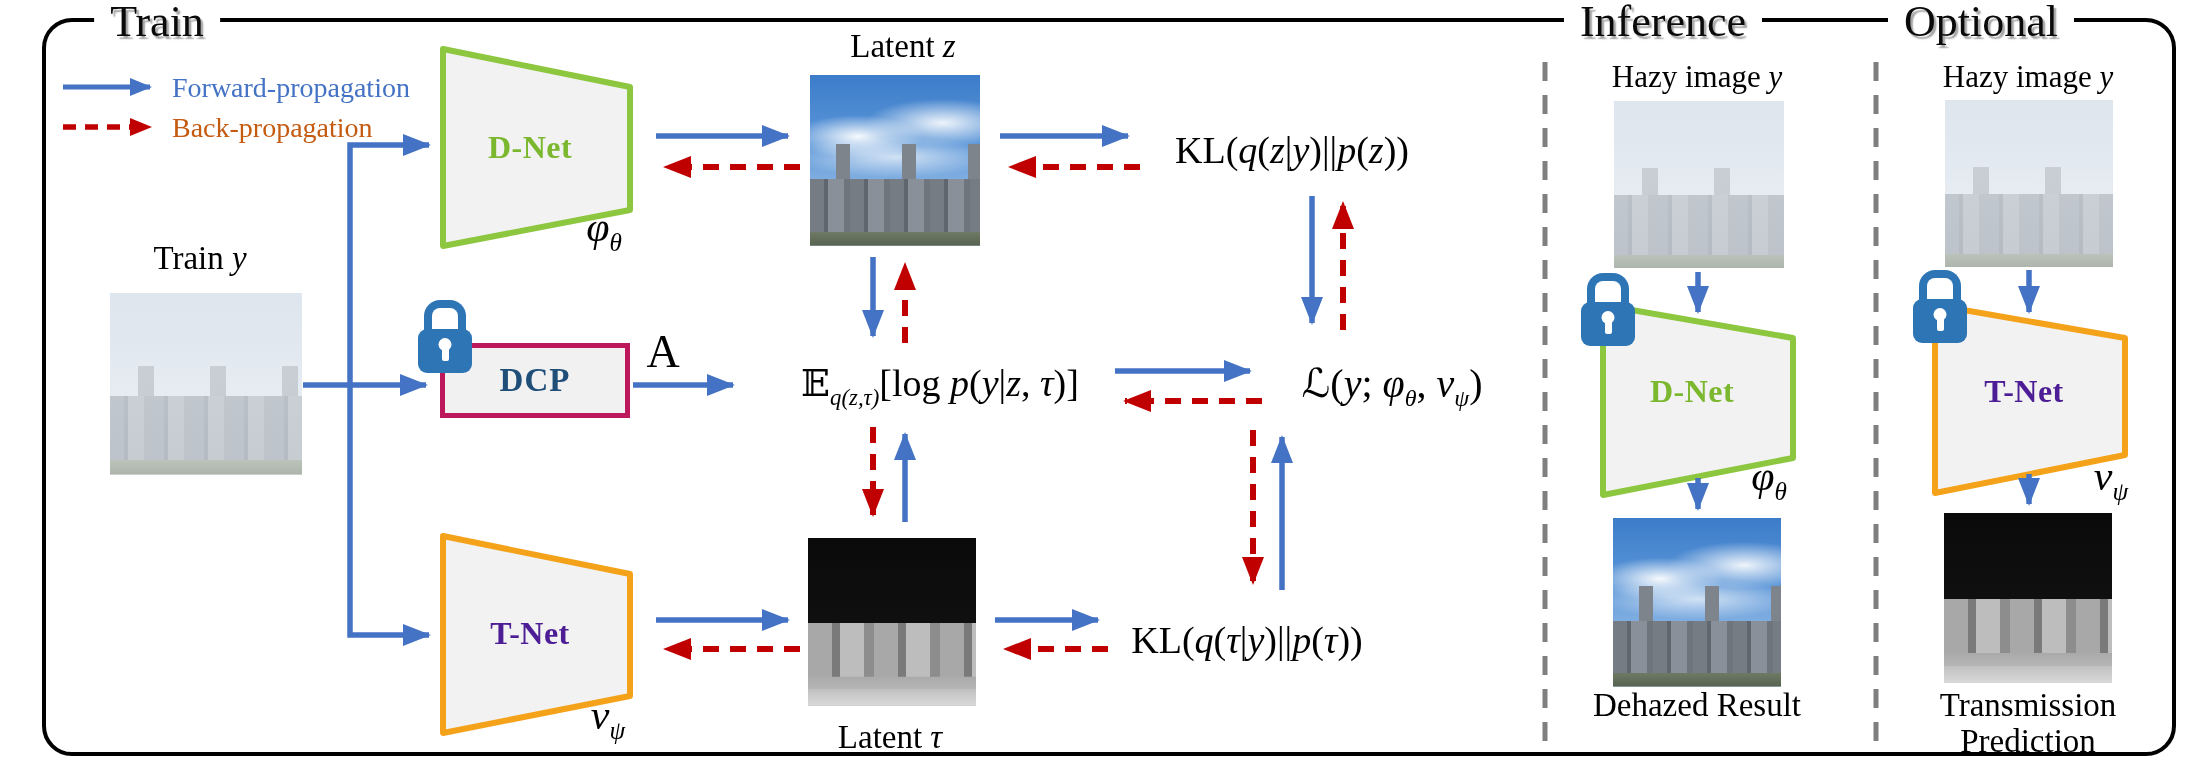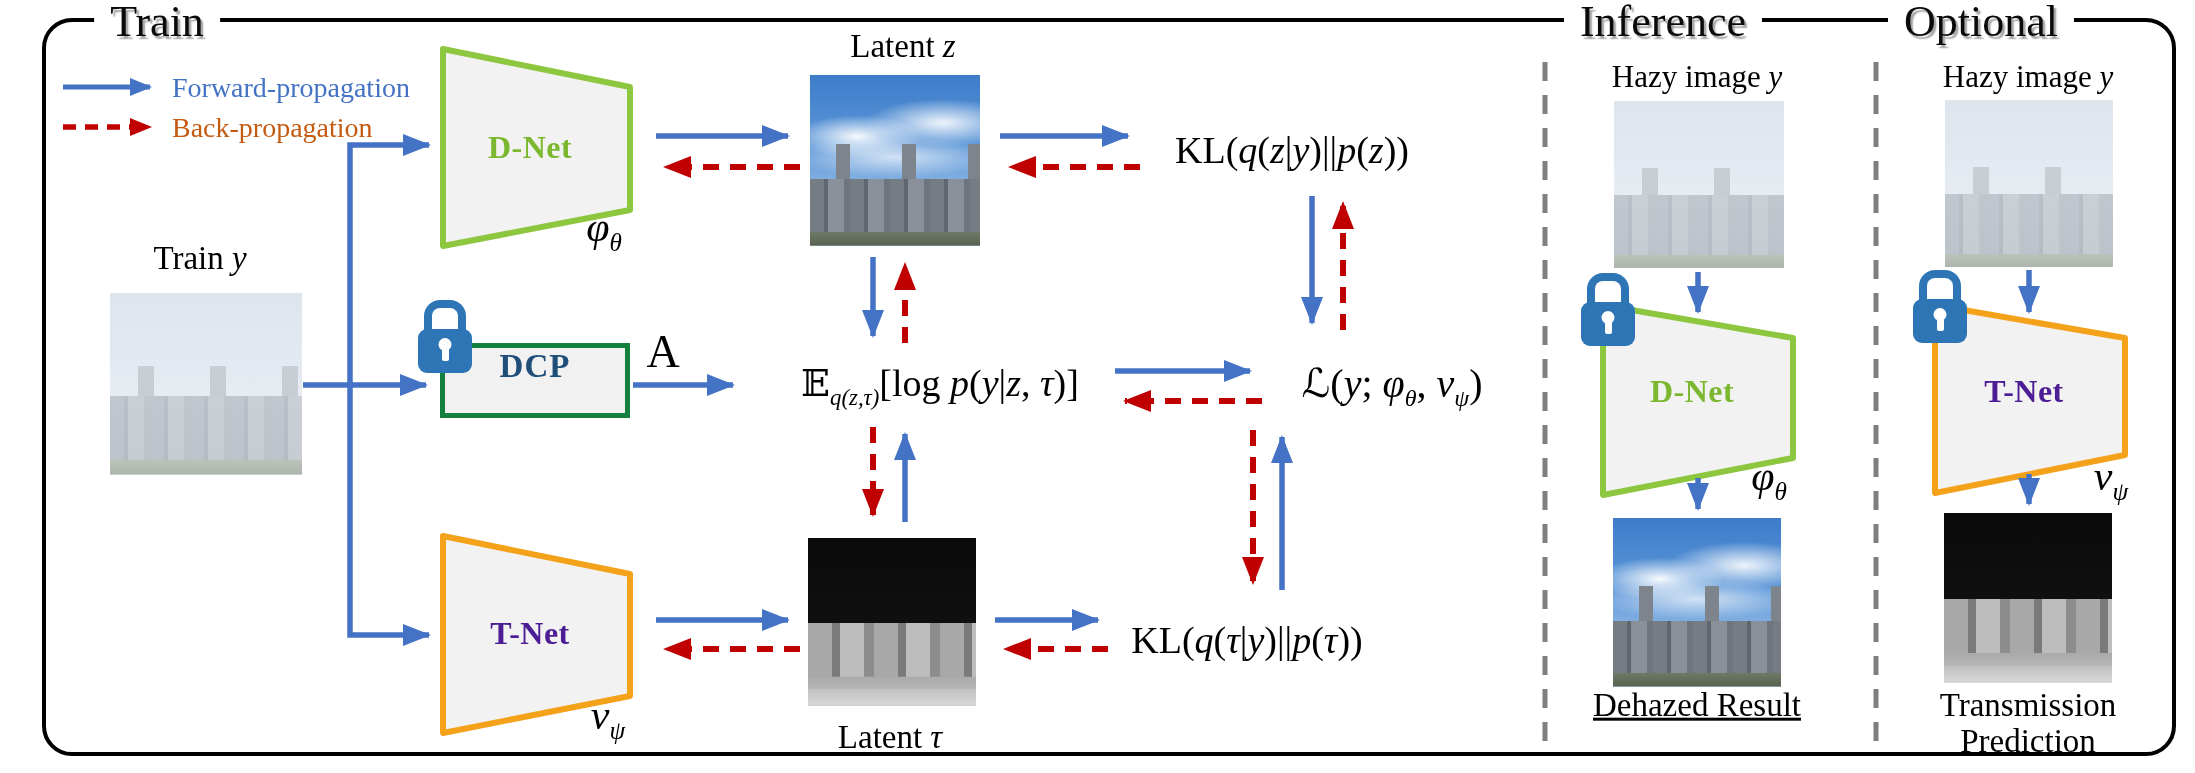--- a/index.html
+++ b/index.html
@@ -31,22 +31,22 @@
   .formula{font-size:38px;}
   .loss{font-size:40px;}
   .node-lbl{font-weight:bold;font-size:32px;letter-spacing:.5px;}
   .dnet-c{color:#7CB82F;}
   .tnet-c{color:#4c1d95;}
   .param{font-size:42px;}
   .a-lbl{font-size:46px;}
   .small-lbl{font-size:31px;}
   .dcp-box{
     position:absolute;left:440px;top:343px;width:190px;height:75px;
-    background:#F1F1F2;border:5px solid #15803d;box-sizing:border-box;
-    display:flex;align-items:flex-start;justify-content:center;
+    background:#F1F1F2;border:5px solid #be185d;box-sizing:border-box;
+    display:flex;align-items:center;justify-content:center;
     color:#1F4E79;font-weight:bold;font-size:33px;letter-spacing:1px;z-index:3;
   }
   svg.layer{position:absolute;left:0;top:0;z-index:2;}
   
   .lock{position:absolute;width:54px;z-index:7;}
   .lock .shackle{width:26px;height:24px;border:8px solid #2E75B6;border-bottom:none;border-radius:16px 16px 0 0;margin:0 auto;}
   .lock .body{width:54px;height:44px;background:#2E75B6;border-radius:9px;margin-top:-3px;position:relative;}
   .lock .keyhole{position:absolute;left:50%;top:9px;transform:translateX(-50%);width:13px;height:13px;background:#fff;border-radius:50%;}
   .lock .keyhole::after{content:"";position:absolute;left:50%;top:10px;transform:translateX(-50%);width:7px;height:13px;background:#fff;border-radius:2px;}
   
@@ -194,21 +194,21 @@
   <div class="photo hazy" style="left:1614px;top:101px;width:170px;height:167px;"></div>
   <div class="lock" style="left:1581px;top:273px;">
     <div class="shackle"></div>
     <div class="body">
         <div class="keyhole"></div>
       </div>
   </div>
   <div class="lbl node-lbl dnet-c" style="left:1692px;top:392px;">D-Net</div>
   <div class="lbl param" style="left:1769px;top:480px;"><span class="it">φ</span><span class="it sub">θ</span></div>
   <div class="photo clear" style="left:1613px;top:518px;width:168px;height:169px;"></div>
-  <div class="lbl" style="left:1697px;top:705px;font-size:33px;text-decoration:underline;">Dehazed Result</div>
+  <div class="lbl" style="left:1697px;top:705px;font-size:33px;">Dehazed Result</div>
 
   <div class="lbl small-lbl" style="left:2028px;top:77px;"><span>Hazy image </span><span class="it">y</span></div>
   <div class="photo hazy" style="left:1945px;top:100px;width:168px;height:167px;"></div>
   <div class="lock" style="left:1913px;top:270px;">
     <div class="shackle"></div>
     <div class="body">
         <div class="keyhole"></div>
       </div>
   </div>
   <div class="lbl node-lbl tnet-c" style="left:2024px;top:392px;">T-Net</div>

